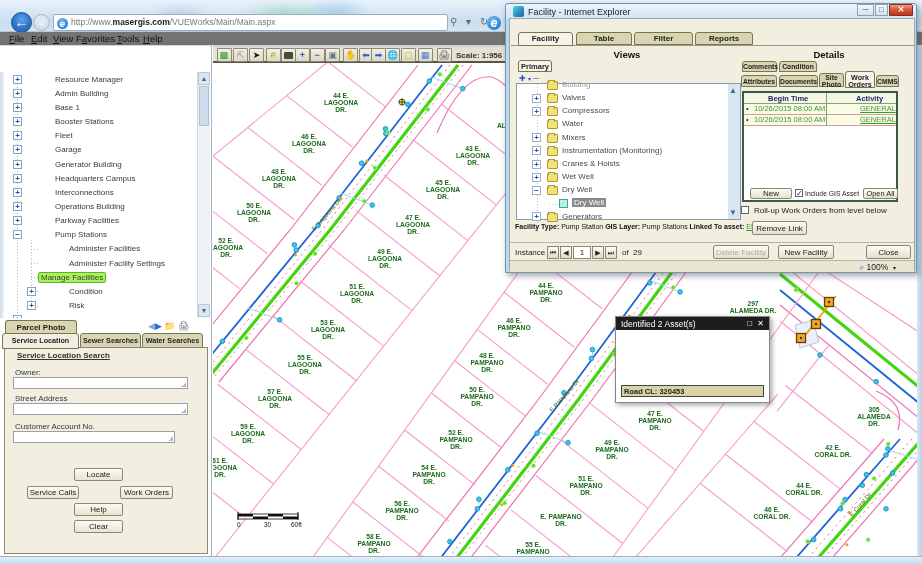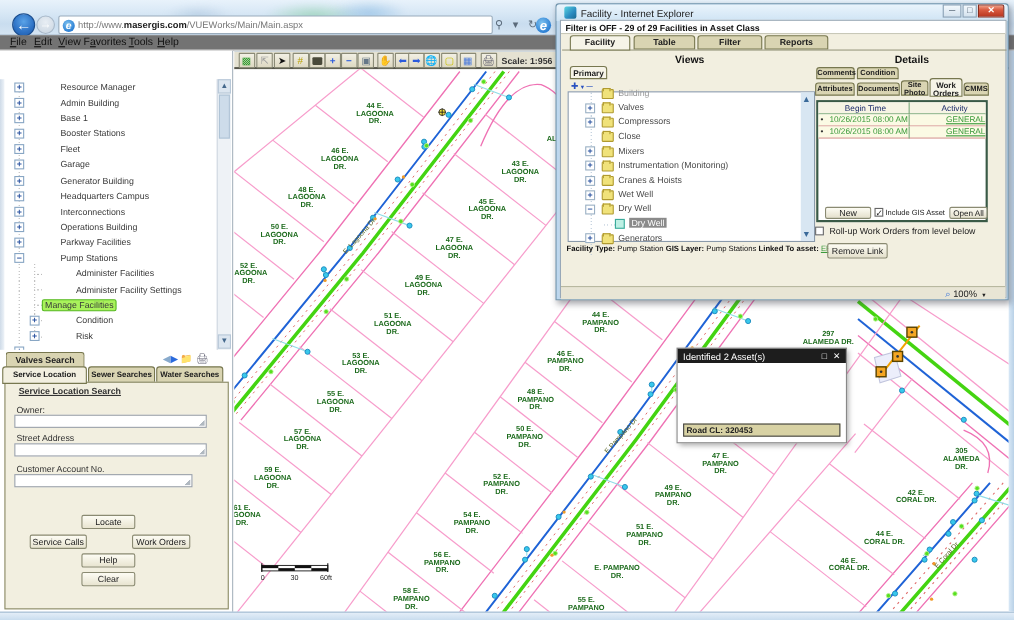--- a/index.html
+++ b/index.html
@@ -91,21 +91,21 @@
 .vti { position:absolute; font-size:8px; color:#4a4a4a; white-space:nowrap; }
 .fold { position:absolute; width:11px; height:9px; background:#f0e27a; border:1px solid #b09a30; border-radius:1px; }
 .fold:before { content:""; position:absolute; left:0; top:-2px; width:5px; height:2px; background:#f0e27a; border:1px solid #b09a30; border-bottom:none;}
 #vscroll { position:absolute; right:0; top:0; width:12px; height:135px; background:#d8e6f2; }
 #details { position:absolute; left:232px; top:1px; width:172px; height:172px; }
 #dhead { position:absolute; left:0; top:2px; width:100%; text-align:center; font-size:9.5px; font-weight:bold; color:#111; }
 .dtab { position:absolute; background:#d9d4b2; border:1px solid #77774f; border-radius:3px 3px 0 0;
   font-size:6.8px; font-weight:bold; color:#222; text-align:center; }
 #wotable { position:absolute; left:-1px; top:44px; width:156px; height:111px; background:#fff; border:2px solid #3a5a46; }
 #wohead { position:absolute; left:0; top:0; width:100%; height:11px; background:#f6f4e4; border-bottom:1px solid #7aa87a;
-  font-size:7.5px; font-weight:normal; color:#1a2a6a; }
+  font-size:7.5px; font-weight:bold; color:#1a2a6a; }
 .worow { position:absolute; left:0; width:100%; height:11px; background:#fbfae4; border-bottom:1px solid #d89a9a;
   font-size:7.5px; color:#3a9a3a; }
 #fbot { position:absolute; left:0; top:204px; width:404px; height:14px; font-size:8px; color:#111; padding-left:8px;}
 #instrow { position:absolute; left:0; top:223px; width:404px; height:18px; border-top:1px solid #b8b8a0; font-size:8px; color:#222;}
 #fstatus { position:absolute; left:0; top:241px; width:404px; height:12px; background:#e8e5d5; border-top:1px solid #b8b8a0; font-size:8.5px; color:#222;}
 .nbtn { position:absolute; width:12px; height:13px; background:linear-gradient(#fdfcf4,#e0dcc8); border:1px solid #8a8a72; font-size:7px; text-align:center; line-height:12px; color:#222;}
 .fbtn { position:absolute; height:14px; background:linear-gradient(#fdfcf4,#e4e0cc); border:1px solid #8a8a72; border-radius:2px; font-size:8px; color:#222; text-align:center; line-height:13px;}
 .cb { position:absolute; width:8px; height:8px; background:#fff; border:1px solid #666; font-size:8px; line-height:8px; text-align:center; color:#222;}
 
 
@@ -188,21 +188,21 @@
 <div class="ti" style="left:41px;top:229.1px">Risk</div>
 <div class="pm" style="left:13px;top:243px">+</div>
     </div>
 <div class="abs" id="sbleft"></div>
 <div class="abs" id="sbscroll">
   <div class="sbarrow" style="top:0">▲</div>
   <div class="sbarrow" style="top:232px">▼</div>
   <div style="position:absolute;left:1px;top:14px;width:10px;height:40px;background:#cddcEA;border:1px solid #b0c4d6"></div>
 </div>
 
-<div class="abs" id="pstab">Valves Search</div>
+<div class="abs" id="pstab">Parcel Photo</div>
 <div class="abs" id="psicons"><span style="color:#88aacc">◀</span><span style="color:#2a6adc">▶</span>&nbsp;<span style="color:#d4a017">📁</span>&nbsp;<span style="color:#667">🖨</span></div>
 <div class="stab" style="left:2px;width:77px;background:#f2efe0;height:16px;z-index:2">Service Location</div>
 <div class="stab" style="left:80px;width:61px">Sewer Searches</div>
 <div class="stab" style="left:142px;width:61px">Water Searches</div>
 <div class="abs" id="searchpanel"></div>
 <div class="flabel" style="left:17px;top:351px;font-weight:bold;text-decoration:underline">Service Location Search</div>
 <div class="flabel" style="left:15px;top:368px">Owner:</div>
 <div class="finput" style="left:13px;top:377px;width:175px"></div>
 <div class="flabel" style="left:15px;top:394px">Street Address</div>
 <div class="finput" style="left:13px;top:403px;width:175px"></div>
@@ -448,42 +448,41 @@
 
 <div class="abs" id="fwin">
   <div id="ftitle">
         <div id="fico"></div>
         <div class="txt">Facility - Internet Explorer</div>
       </div>
   <div class="wbtn" style="left:351px;width:17px">─</div>
   <div class="wbtn" style="left:369px;width:13px">□</div>
   <div class="wbtn" id="fclose" style="left:383px;width:24px">✕</div>
   <div id="fbody">
-    <div id="ffilter">Filter is OFF - 29 of 29 Facilities in Asset Class</div>
     <div class="ftab on" style="left:8px;width:55px">Facility</div>
     <div class="ftab" style="left:66px;width:56px">Table</div>
     <div class="ftab" style="left:124px;width:59px">Filter</div>
     <div class="ftab" style="left:185px;width:58px">Reports</div>
     <div id="fmain">
       <div id="views">
         <div id="vhead">Views</div>
         <div id="vprim">Primary</div>
         <div id="vtools"><span style="color:#2a52c0">✚</span> <span style="font-size:6px">▾</span> <span style="color:#2a52c0;font-weight:bold">─</span></div>
         <div id="vtree">
               <div class="fold" style="left:30px;top:-3px"></div>
               <div class="vti" style="left:45px;top:-4px;color:#999">Building</div>
 <div style="position:absolute;left:20px;top:0;width:1px;height:148px;background:repeating-linear-gradient(#b8c8d8 0 1px, transparent 1px 3px)"></div>
 <div class="pm" style="left:15px;top:9.5px;border-color:#9ab0c4">+</div>
 <div class="fold" style="left:30px;top:10.0px"></div>
 <div class="vti" style="left:45px;top:9.0px">Valves</div>
 <div class="pm" style="left:15px;top:22.7px;border-color:#9ab0c4">+</div>
 <div class="fold" style="left:30px;top:23.2px"></div>
 <div class="vti" style="left:45px;top:22.2px">Compressors</div>
 <div class="fold" style="left:30px;top:36.4px"></div>
-<div class="vti" style="left:45px;top:35.4px">Close</div>
+<div class="vti" style="left:45px;top:35.4px">Water</div>
 <div class="pm" style="left:15px;top:49.1px;border-color:#9ab0c4">+</div>
 <div class="fold" style="left:30px;top:49.6px"></div>
 <div class="vti" style="left:45px;top:48.6px">Mixers</div>
 <div class="pm" style="left:15px;top:62.3px;border-color:#9ab0c4">+</div>
 <div class="fold" style="left:30px;top:62.8px"></div>
 <div class="vti" style="left:45px;top:61.8px">Instrumentation (Monitoring)</div>
 <div class="pm" style="left:15px;top:75.5px;border-color:#9ab0c4">+</div>
 <div class="fold" style="left:30px;top:76.0px"></div>
 <div class="vti" style="left:45px;top:75.0px">Cranes &amp; Hoists</div>
 <div class="pm" style="left:15px;top:88.7px;border-color:#9ab0c4">+</div>
@@ -535,20 +534,32 @@
           <div class="cb" style="left:51px;top:96px">✓</div>
           <div style="position:absolute;left:61px;top:97px;font-size:6.8px;color:#222">Include GIS Asset</div>
           <div class="fbtn" style="left:119px;top:95px;width:35px;height:11px;line-height:10px;font-size:7.4px">Open All</div>
         </div>
         <div class="cb" style="left:-2px;top:159px"></div>
         <div style="position:absolute;left:11px;top:159px;font-size:8px;color:#222">Roll-up Work Orders from level below</div>
       </div>
     </div>
     <div id="fbot" style="font-size:7px;padding-left:5px"><b>Facility Type:</b> Pump Station <b>GIS Layer:</b> Pump Stations <b>Linked To asset:</b> <span style="color:#3a9a3a;text-decoration:underline">EP</span></div>
     <div class="fbtn" style="left:242px;top:202px;width:55px">Remove Link</div>
+    <div id="instrow">
+      <span style="position:absolute;left:5px;top:5px">Instance</span>
+      <div class="nbtn" style="left:37px;top:3px">⏮</div>
+      <div class="nbtn" style="left:50px;top:3px">◀</div>
+      <div style="position:absolute;left:63px;top:3px;width:18px;height:13px;background:#fff;border:1px solid #8a8a72;font-size:8px;text-align:center;line-height:12px">1</div>
+      <div class="nbtn" style="left:82px;top:3px">▶</div>
+      <div class="nbtn" style="left:95px;top:3px">⏭</div>
+      <span style="position:absolute;left:112px;top:5px">of &nbsp;29</span>
+      <div class="fbtn" style="left:203px;top:2px;width:56px;color:#aaa">Delete Facility</div>
+      <div class="fbtn" style="left:268px;top:2px;width:56px">New Facility</div>
+      <div class="fbtn" style="left:356px;top:2px;width:45px">Close</div>
+    </div>
     <div id="fstatus">
           <span style="position:absolute;right:18px;top:1px"><span style="color:#2a6adc">⌕</span> 100% &nbsp;<span style="font-size:6px">▾</span></span>
         </div>
   </div>
 </div>
 
 <div class="abs" id="ipop">
   <div id="ipoptitle">Identified 2 Asset(s)
     <span style="position:absolute;right:17px;top:2px;font-size:8px">□</span>
     <span style="position:absolute;right:5px;top:2px;font-size:8px">✕</span>

